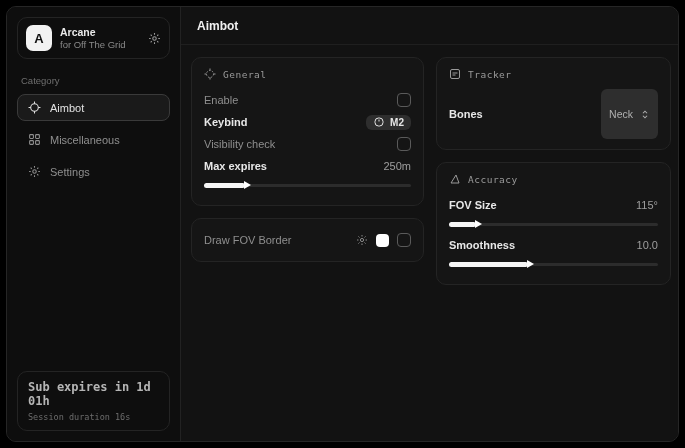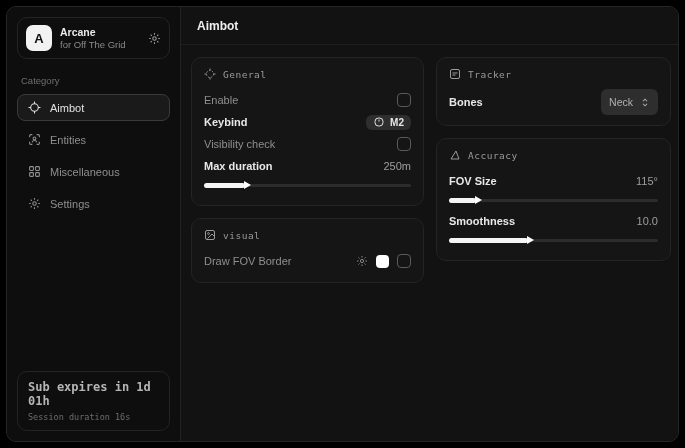--- a/index.html
+++ b/index.html
@@ -51,21 +51,21 @@
   .lbl-strong { color:#e8e8e8; font-size:11px; font-weight:bold; }
   .lbl-muted { color:#8f8f8f; font-size:11px; }
   .val { color:#9e9e9e; font-size:11px; }
   .checkbox { width:14px; height:14px; border:1.5px solid #5a5a5a;
     border-radius:4px; background:transparent; cursor:pointer; }
   .swatch { width:13px; height:13px; border-radius:4px; cursor:pointer; }
   .row-controls { display:flex; align-items:center; gap:8px; }
   .badge { background:#2e2e2e; border-radius:6px; padding:2px 7px;
     display:flex; align-items:center; gap:5px; color:#e6e6e6; font-size:10px;
     font-weight:bold; cursor:pointer;justify-content:space-between; }
-  .select-badge { background:#2e2e2e; border-radius:6px; padding:7px 8px;
+  .select-badge { background:#2e2e2e; border-radius:6px; padding:19px 8px;
     display:flex; align-items:center; gap:7px; color:#b0b0b0; font-size:10.5px;
     cursor:pointer; }
   .slider { position:relative; height:12px; margin:2px 0 4px 0; cursor:pointer; }
   .slider-track { position:absolute; left:0; right:0; top:5px; height:2.5px;
     background:#2c2c2c; border-radius:2px; }
   .slider-fill { position:absolute; left:0; top:4px; height:4.5px;
     background:#f5f5f5; border-radius:3px; }
   .slider-fill::after { content:''; position:absolute; right:-6px; top:50%;
     transform:translateY(-50%); width:0; height:0;
     border-left:7px solid #fff; border-top:4.5px solid transparent;
@@ -98,30 +98,20 @@
     <div class="nav-item selected">
       <span class="ico">
         <svg width="13" height="13" viewBox="0 0 24 24" fill="none" stroke="currentColor" stroke-width="2">
           <circle cx="12" cy="12" r="7"></circle>
             <path d="M12 1v4M12 19v4M1 12h4M19 12h4"></path>
         </svg>
       </span>
       <span>Aimbot</span>
     </div>
 
-    <div class="nav-item">
-      <span class="ico">
-        <svg width="13" height="13" viewBox="0 0 24 24" fill="none" stroke="currentColor" stroke-width="2">
-          <path d="M3 8V5a2 2 0 0 1 2-2h3M16 3h3a2 2 0 0 1 2 2v3M21 16v3a2 2 0 0 1-2 2h-3M8 21H5a2 2 0 0 1-2-2v-3"></path>
-          <circle cx="12" cy="10" r="2.6"></circle>
-            <path d="M7.5 17c1-2.2 2.7-3.2 4.5-3.2s3.5 1 4.5 3.2"></path>
-        </svg>
-      </span>
-      <span>Entities</span>
-    </div>
 
     <div class="nav-item">
       <span class="ico">
         <svg width="13" height="13" viewBox="0 0 24 24" fill="none" stroke="currentColor" stroke-width="2">
           <rect x="3" y="3" width="7" height="7" rx="1.5"></rect>
             <rect x="14" y="3" width="7" height="7" rx="1.5"></rect>
           <rect x="3" y="14" width="7" height="7" rx="1.5"></rect>
             <rect x="14" y="14" width="7" height="7" rx="1.5"></rect>
         </svg>
       </span>
@@ -179,40 +169,30 @@
                 </svg>
               </span>
               <span>M2</span>
             </span>
           </div>
           <div class="row">
             <span class="lbl-muted">Visibility check</span>
             <span class="checkbox"></span>
           </div>
           <div class="row">
-            <span class="lbl-strong">Max duration</span>
+            <span class="lbl-strong">Max expires</span>
             <span class="val">250m</span>
           </div>
           <div class="slider">
             <div class="slider-track"></div>
             <div class="slider-fill" style="width: 20%;"></div>
           </div>
         </div>
 
         <div class="card">
-          <div class="card-head">
-            <span>
-              <svg width="12" height="12" viewBox="0 0 24 24" fill="none" stroke="currentColor" stroke-width="2">
-                <rect x="3" y="3" width="18" height="18" rx="3"></rect>
-                  <circle cx="9" cy="9" r="1.8"></circle>
-                <path d="M21 15l-5-5-9 9"></path>
-              </svg>
-            </span>
-            <span class="card-title">visual</span>
-          </div>
           <div class="row">
             <span class="lbl-muted">Draw FOV Border</span>
             <span class="row-controls">
               <span class="gear-small">
                 <svg width="12" height="12" viewBox="0 0 24 24" fill="none" stroke="currentColor" stroke-width="2">
                   <circle cx="12" cy="12" r="3.2"></circle>
                   <path d="M12 2v3M12 19v3M2 12h3M19 12h3M4.9 4.9l2.1 2.1M17 17l2.1 2.1M19.1 4.9L17 7M7 17l-2.1 2.1"></path>
                 </svg>
               </span>
               <span class="swatch" style="background:#ffffff"></span>

